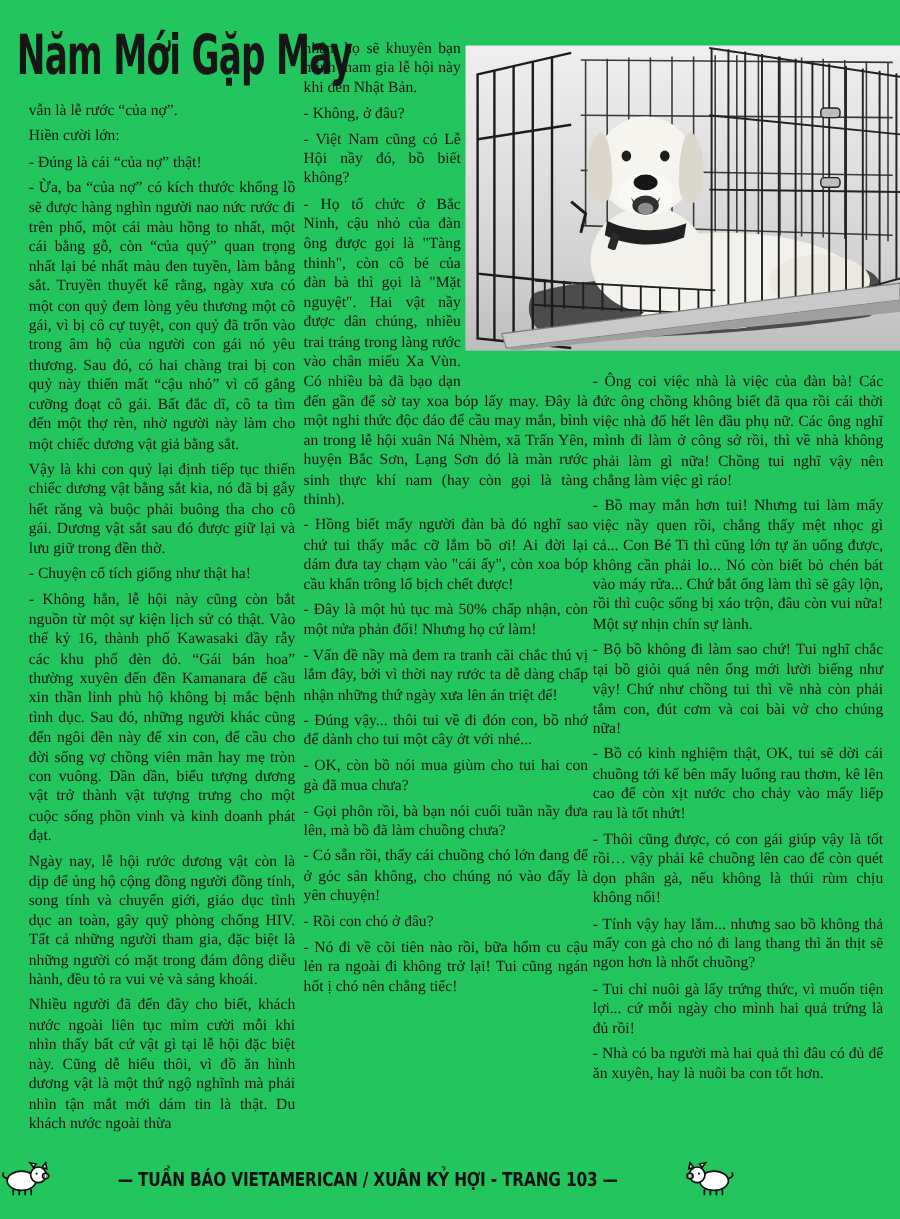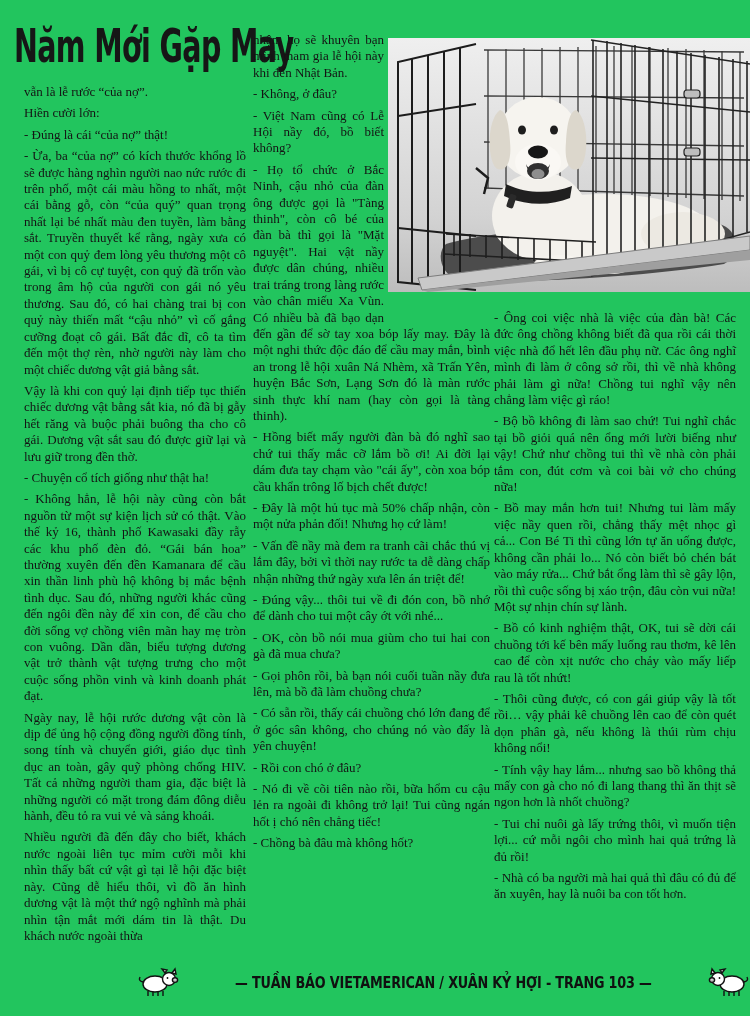--- a/index.html
+++ b/index.html
@@ -25,21 +25,21 @@
   .col2{left:253px;top:32px;width:237px;}
   .col3{left:494px;top:310px;width:242px;}
   .photo-cutout{float:right;width:106px;height:278px;}
   .photo{
     position:absolute;left:388px;top:38px;width:362px;height:254px;
     background:#d9d9d9;
   }
   .photo svg{display:block;}
   .footer{
     position:absolute;left:0;top:960px;width:750px;height:44px;
-    display:flex;align-items:center;justify-content:flex-end;gap:4px;
+    display:flex;align-items:center;justify-content:flex-start;gap:4px;
   }
   .footer-text{
     font-family:"DejaVu Sans","Liberation Sans",sans-serif;
     font-weight:700;font-size:16px;letter-spacing:-0.2px;
     transform:scaleX(0.80);transform-origin:center;
     white-space:nowrap;color:#101010;
   }
   .pig{flex:0 0 auto;}
 </style>
 </head>
@@ -179,31 +179,30 @@
       <p>- Họ tổ chức ở Bắc Ninh, cậu nhỏ của đàn ông được gọi là "Tàng thinh", còn cô bé của đàn bà thì gọi là "Mặt nguyệt".  Hai vật nầy được dân chúng, nhiều trai tráng trong làng rước vào chân miếu Xa Vùn. Có nhiều bà đã bạo dạn đến gần để sờ tay xoa bóp lấy may.  Đây là một nghi thức độc đáo để cầu may mắn, bình an trong lễ hội xuân Ná Nhèm, xã Trấn Yên, huyện Bắc Sơn, Lạng Sơn đó là màn rước sinh thực khí nam (hay còn gọi là tàng thinh).</p>
       <p>- Hồng biết mấy người đàn bà đó nghĩ sao chứ tui thấy mắc cỡ lắm bồ ơi! Ai đời lại dám đưa tay chạm vào "cái ấy", còn xoa bóp cầu khẩn trông lố bịch chết được!</p>
       <p>- Đây là một hủ tục mà 50% chấp nhận, còn một nửa phản đối! Nhưng họ cứ làm!</p>
       <p>- Vấn đề nầy mà đem ra tranh cãi chắc thú vị lắm đây, bởi vì thời nay rước ta dễ dàng chấp nhận những thứ ngày xưa lên án triệt để!</p>
       <p>- Đúng vậy... thôi tui về đi đón con, bồ nhớ để dành cho tui một cây ớt với nhé...</p>
       <p>- OK, còn bồ nói mua giùm cho tui hai con gà đã mua chưa?</p>
       <p>- Gọi phôn rồi, bà bạn nói cuối tuần nầy đưa lên, mà bồ đã làm chuồng chưa?</p>
       <p>- Có sẵn rồi, thấy cái chuồng chó lớn đang để ở góc sân không, cho chúng nó vào đấy là yên chuyện!</p>
       <p>- Rồi con chó ở đâu?</p>
       <p>- Nó đi về cõi tiên nào rồi, bữa hổm cu cậu lẻn ra ngoài đi không trở lại! Tui cũng ngán hốt ị chó nên chẳng tiếc!</p>
-      <p>- Chồng bà đâu mà không hốt?</p>
     </div>
 
   <div class="col col3">
       <p>- Ông coi việc nhà là việc của đàn bà! Các đức ông chồng không biết đã qua rồi cái thời việc nhà đổ hết lên đầu phụ nữ. Các ông nghĩ mình đi làm ở công sở rồi, thì về nhà không phải làm gì nữa! Chồng tui nghĩ vậy nên chẳng làm việc gì ráo!</p>
+      <p>- Bồ may mắn hơn tui! Nhưng tui làm mấy việc nầy quen rồi, chẳng thấy mệt nhọc gì cả... Con Bé Ti thì cũng lớn tự ăn uống được, không cần phải lo... Nó còn biết bỏ chén bát vào máy rửa... Chứ bắt ổng làm thì sẽ gây lộn, rồi thì cuộc sống bị xáo trộn, đâu còn vui nữa! Một sự nhịn chín sự lành.</p>
       <p>- Bộ bồ không đi làm sao chứ! Tui nghĩ chắc tại bồ giỏi quá nên ổng mới lười biếng như vậy! Chứ như chồng tui thì về nhà còn phải tắm con, đút cơm và coi bài vở cho chúng nữa!</p>
-      <p>- Bồ may mắn hơn tui! Nhưng tui làm mấy việc nầy quen rồi, chẳng thấy mệt nhọc gì cả... Con Bé Ti thì cũng lớn tự ăn uống được, không cần phải lo... Nó còn biết bỏ chén bát vào máy rửa... Chứ bắt ổng làm thì sẽ gây lộn, rồi thì cuộc sống bị xáo trộn, đâu còn vui nữa! Một sự nhịn chín sự lành.</p>
       <p>- Bồ có kinh nghiệm thật, OK, tui sẽ dời cái chuồng tới kế bên mấy luống rau thơm, kê lên cao để còn xịt nước cho chảy vào mấy liếp rau là tốt nhứt!</p>
       <p>- Thôi cũng được, có con gái giúp vậy là tốt rồi… vậy phải kê chuồng lên cao để còn quét dọn phân gà, nếu không là thúi rùm chịu không nổi!</p>
       <p>- Tính vậy hay lắm... nhưng sao bồ không thả mấy con gà cho nó đi lang thang thì ăn thịt sẽ ngon hơn là nhốt chuồng?</p>
-      <p>- Tui chỉ nuôi gà lấy trứng thôi, vì muốn tiện lợi... cứ mỗi ngôi cho mình hai quả trứng là đủ rồi!</p>
+      <p>- Tui chỉ nuôi gà lấy trứng thức, vì muốn tiện lợi... cứ mỗi ngày cho mình hai quả trứng là đủ rồi!</p>
       <p>- Nhà có ba người mà hai quả thì đâu có đủ để ăn xuyên, hay là nuôi ba con tốt hơn.</p>
     </div>
 
   <div class="footer">
     <svg class="pig" width="42" height="30" viewBox="0 0 42 30">
       <g fill="#ffffff" stroke="#111111" stroke-width="1.4">
         <ellipse cx="18" cy="17" rx="12" ry="8"></ellipse>
         <circle cx="32" cy="12" r="6.5"></circle>
         <ellipse cx="38" cy="13" rx="2.6" ry="2.2"></ellipse>
         <path d="M 28 6 l -3 -4 l 5 1 z"></path>

